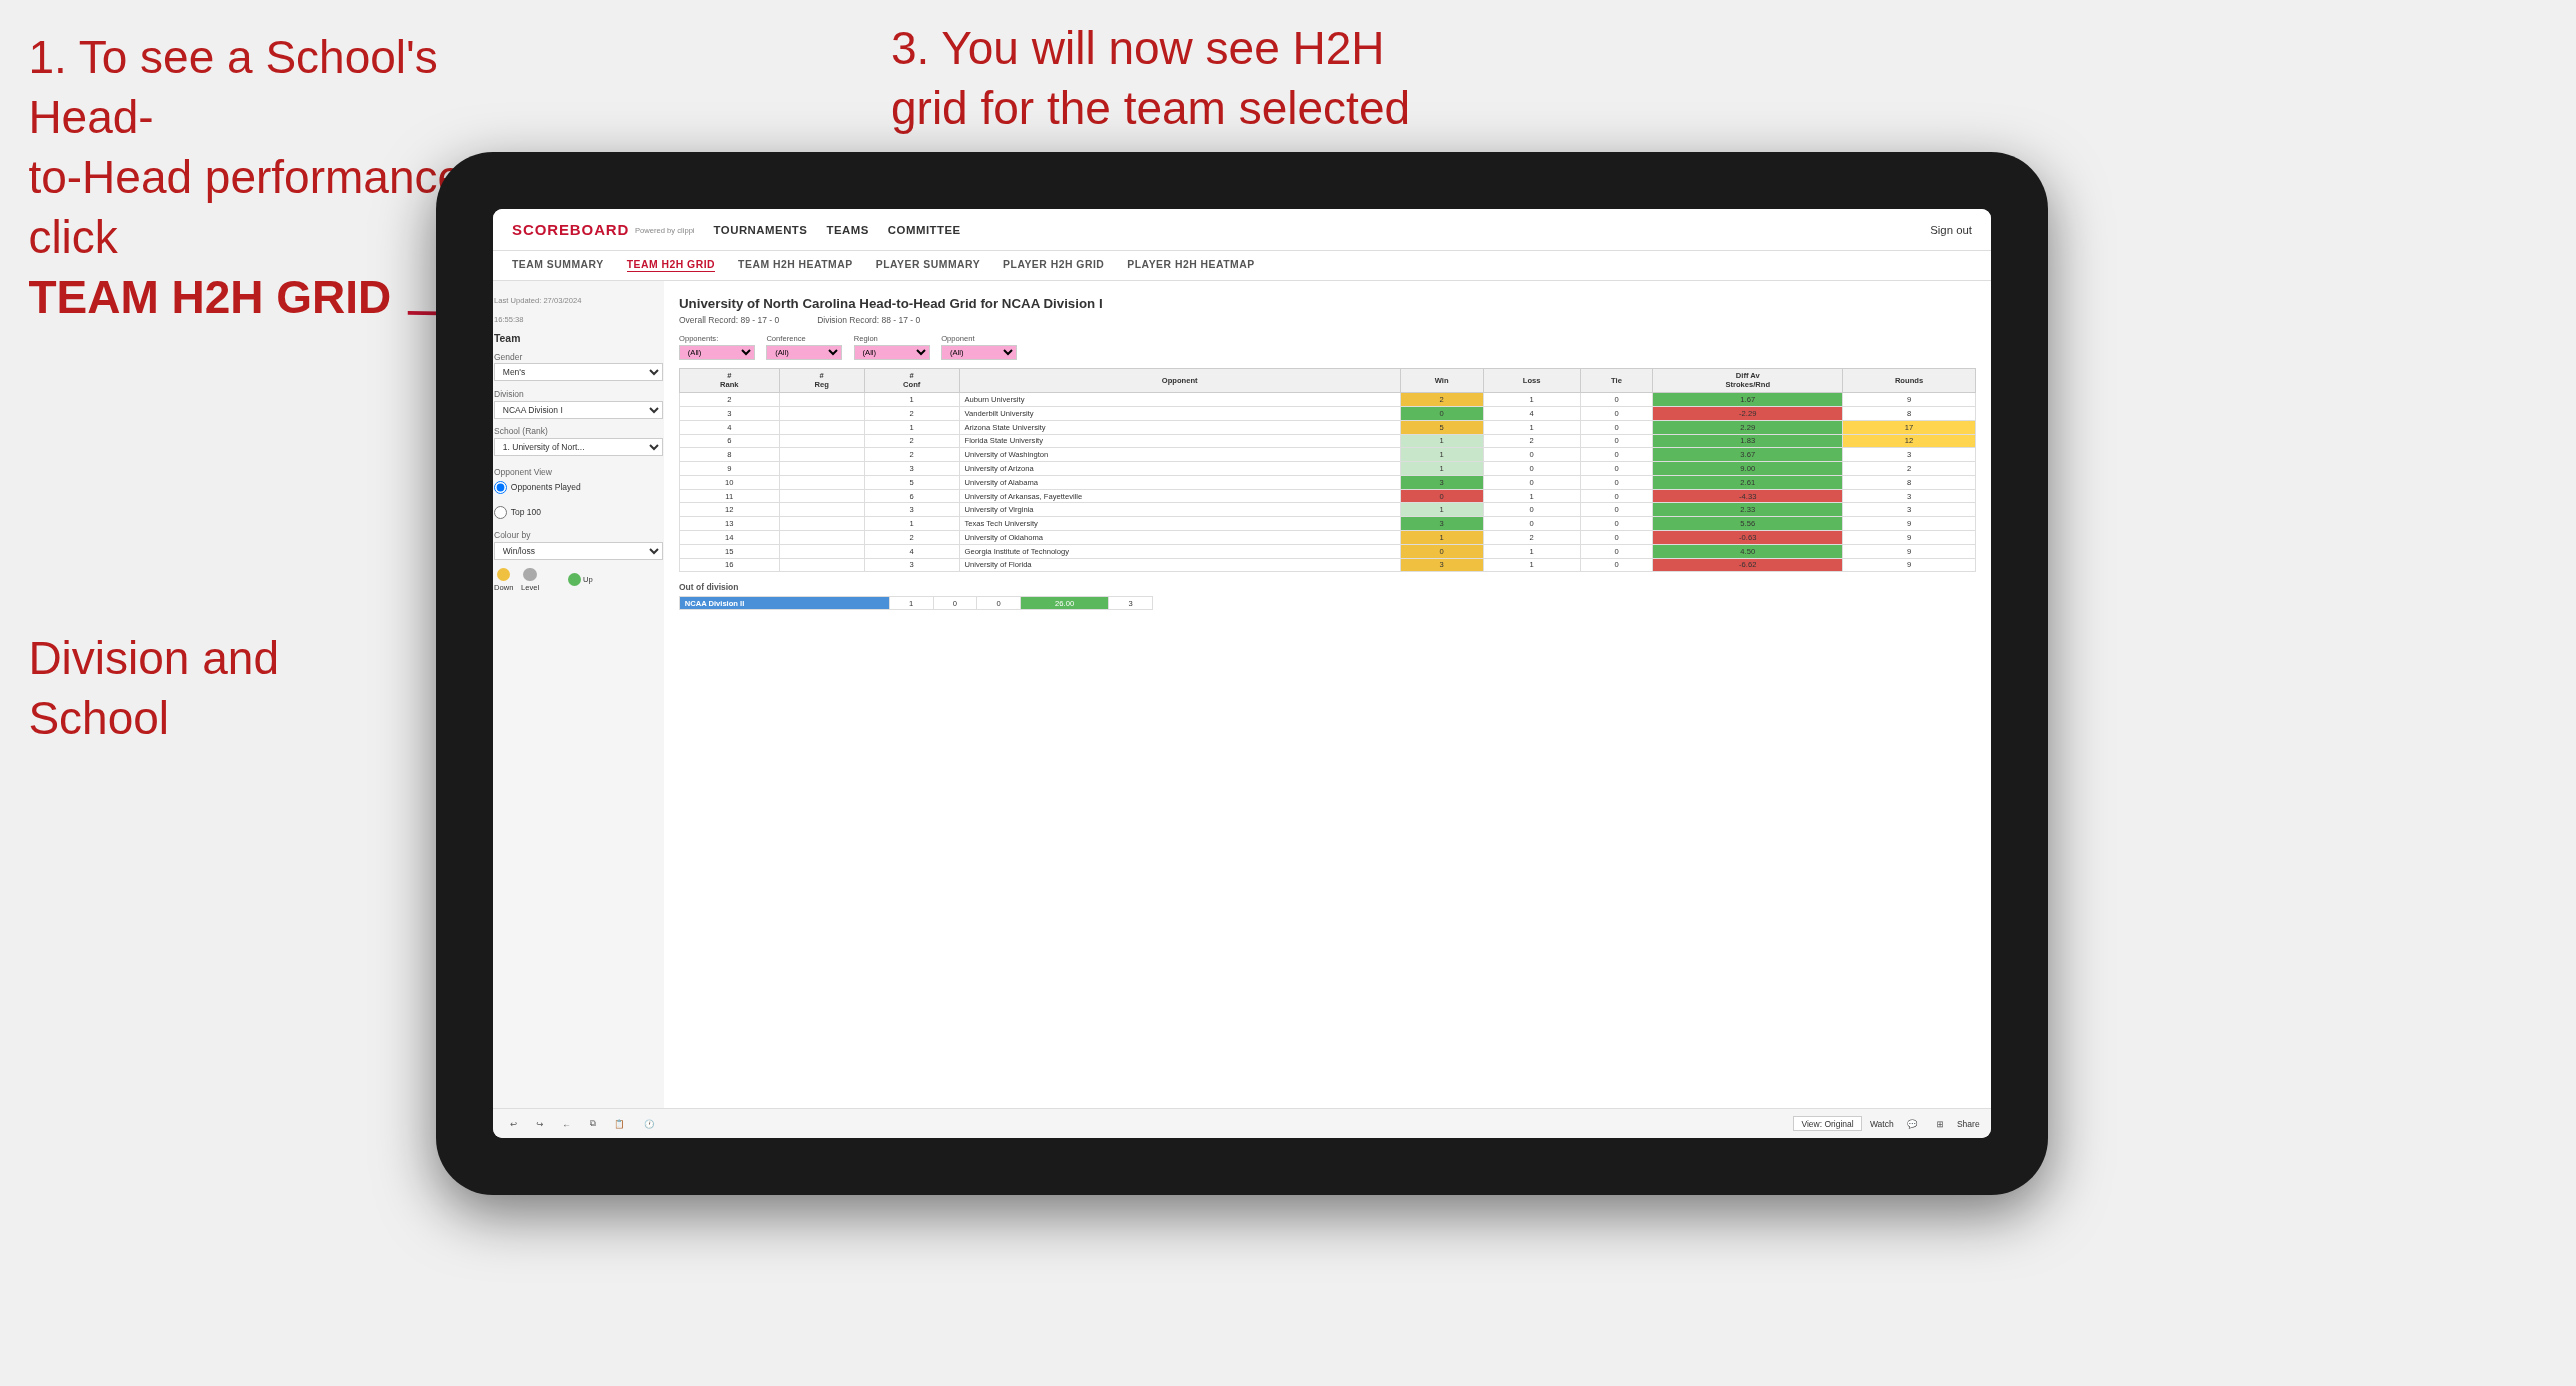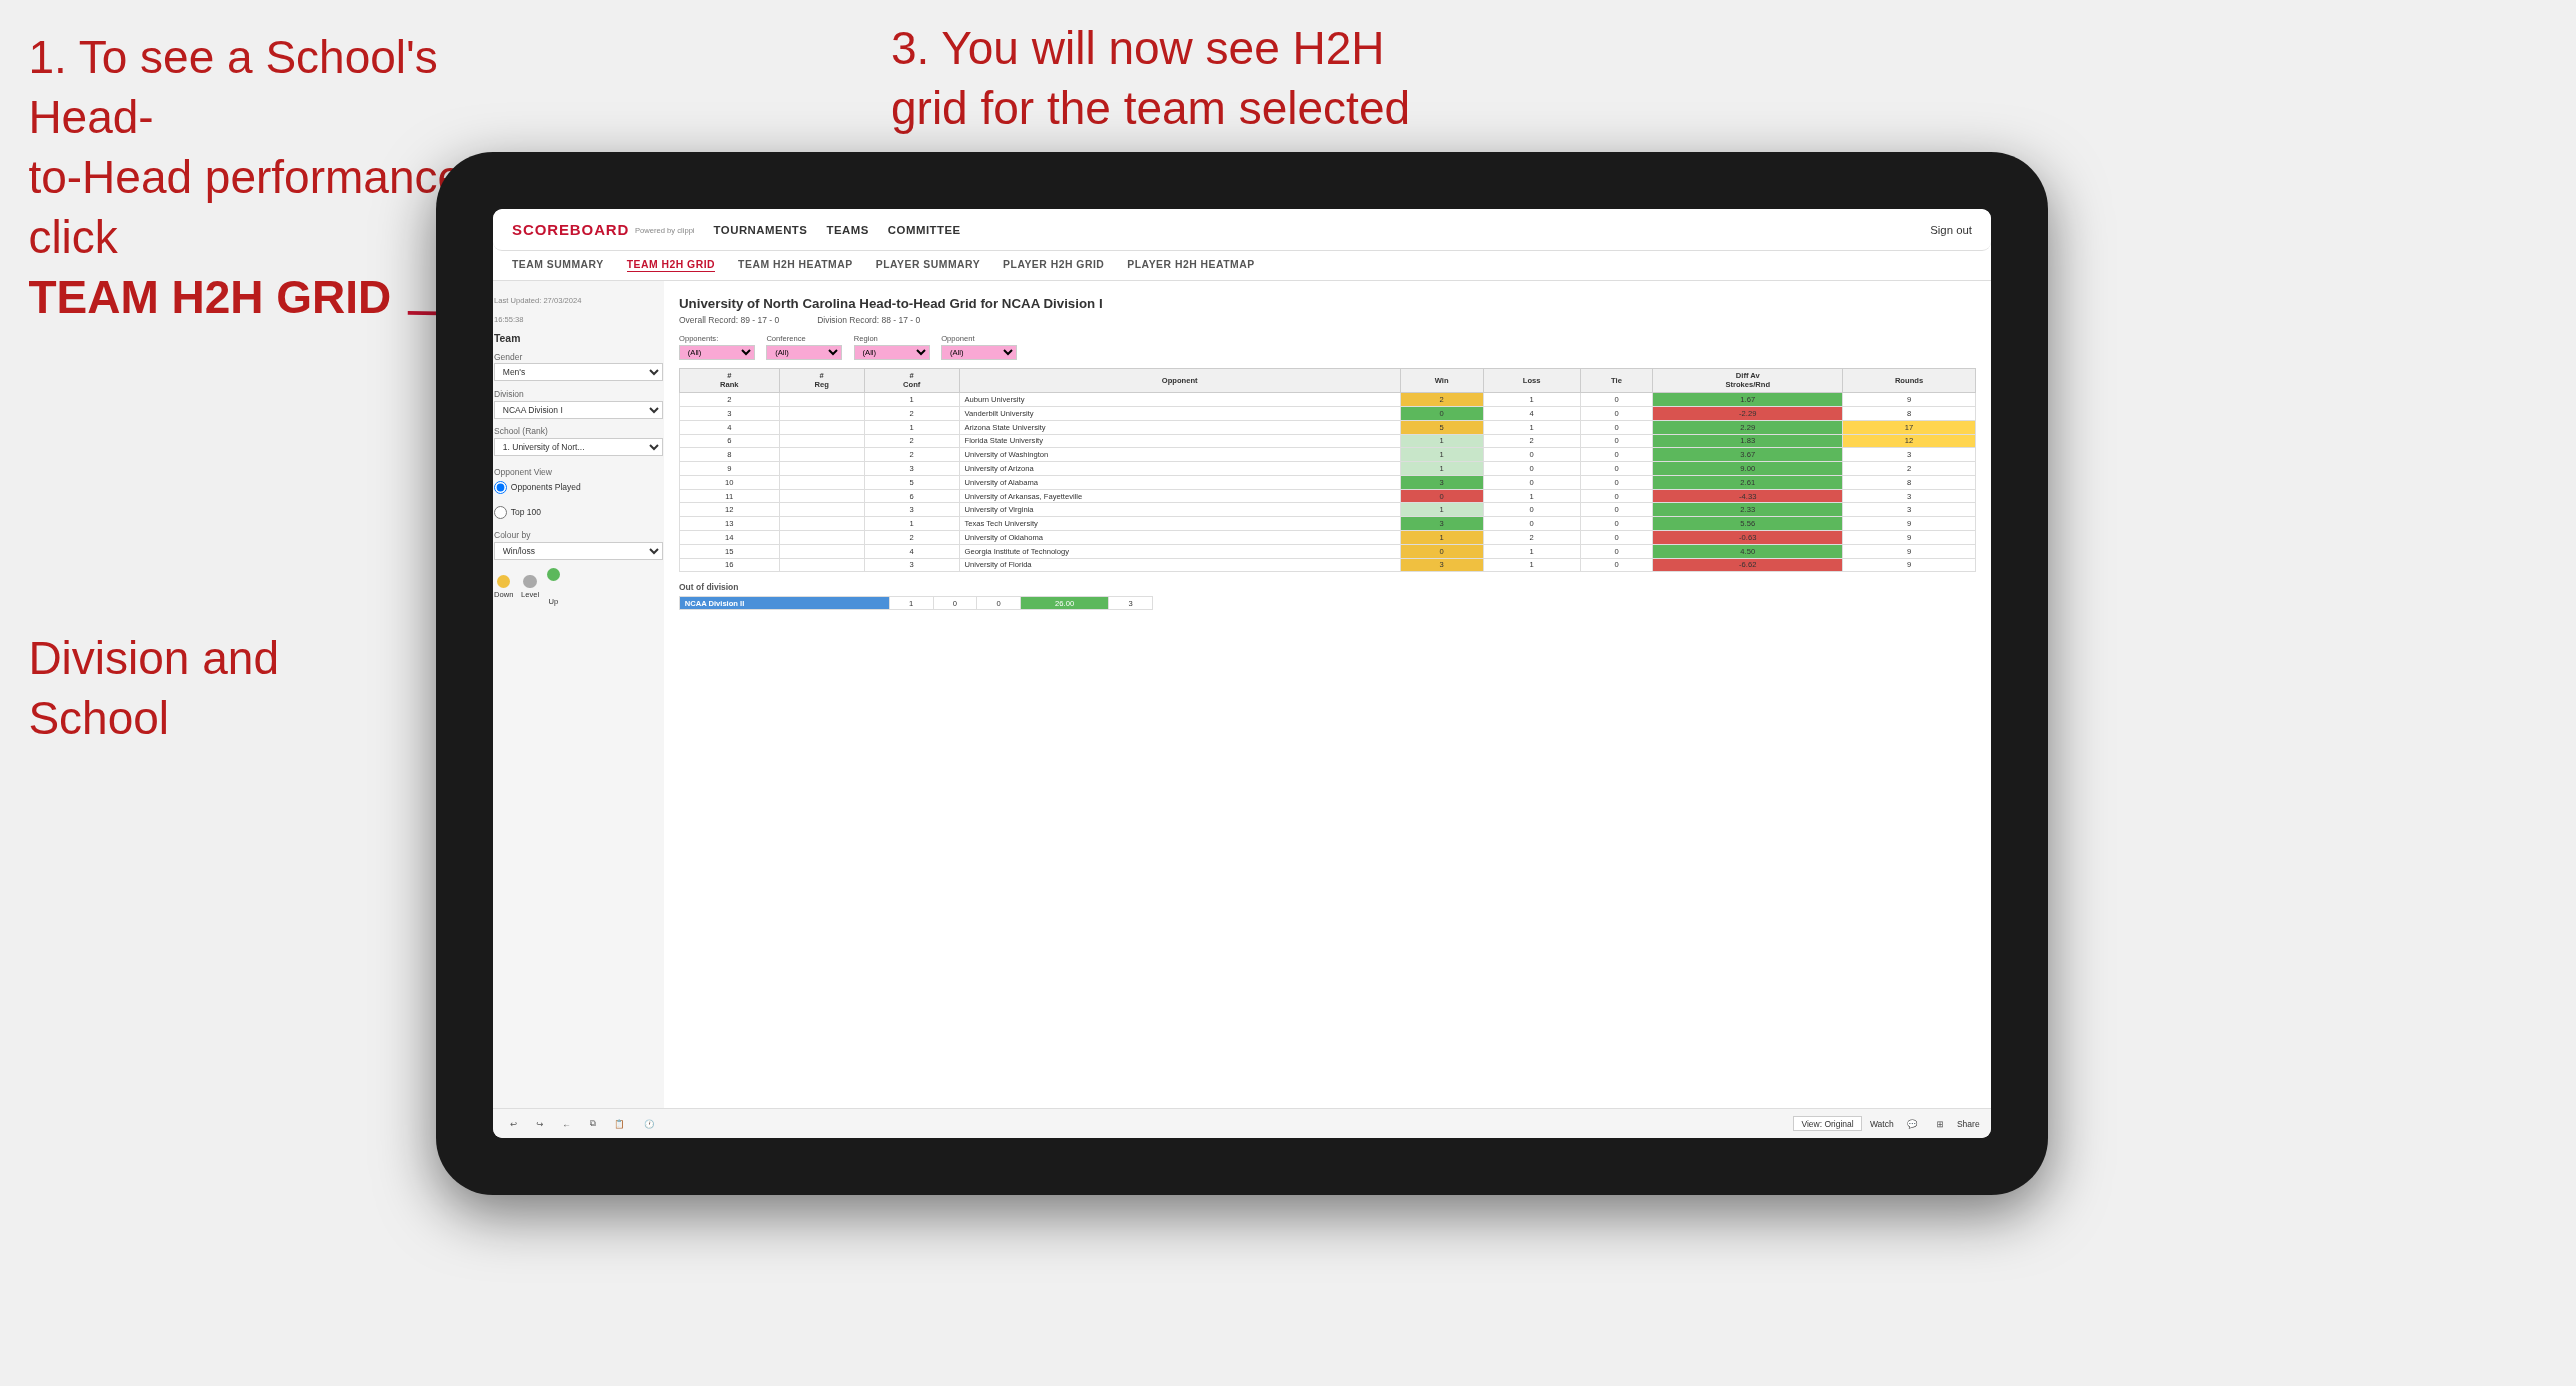--- a/index.html
+++ b/index.html
@@ -52,21 +52,20 @@
 
     
     .nav-bar {
       background: #fff;
       border-bottom: 0.9px solid #ddd;
       display: flex;
       align-items: center;
       padding: 0 19px;
       height: 42px;
       flex-shrink: 0;
-      border-radius: 9px;
     }
 
     .logo {
       font-size: 15px;
       font-weight: 900;
       color: #c41230;
       letter-spacing: 0.9px;
       margin-right: 5.7px;
     }
     .logo-sub {
@@ -420,21 +419,21 @@
 
         <div class="color-legend">
           <div style="display:flex;flex-direction:column;align-items:center;gap:1.9px;">
             <div class="color-dot" style="background:#f0c040;"></div>
             <span class="color-label">Down</span>
           </div>
           <div style="display:flex;flex-direction:column;align-items:center;gap:1.9px;">
             <div class="color-dot" style="background:#aaa;"></div>
             <span class="color-label">Level</span>
           </div>
-          <div style="display:flex;flex-direction:column;align-items:center;gap:16px;">
+          <div style="display:flex;flex-direction:row;align-items:center;gap:2px;margin-left:21px;">
             <div class="color-dot" style="background:#5cb85c;"></div>
             <span class="color-label">Up</span>
           </div>
         </div>
       </div>
 
       <div class="main-area">
         <div class="grid-title">University of North Carolina Head-to-Head Grid for NCAA Division I</div>
         <div class="grid-records">
           <span class="record-label">Overall Record: 89 - 17 - 0</span>

